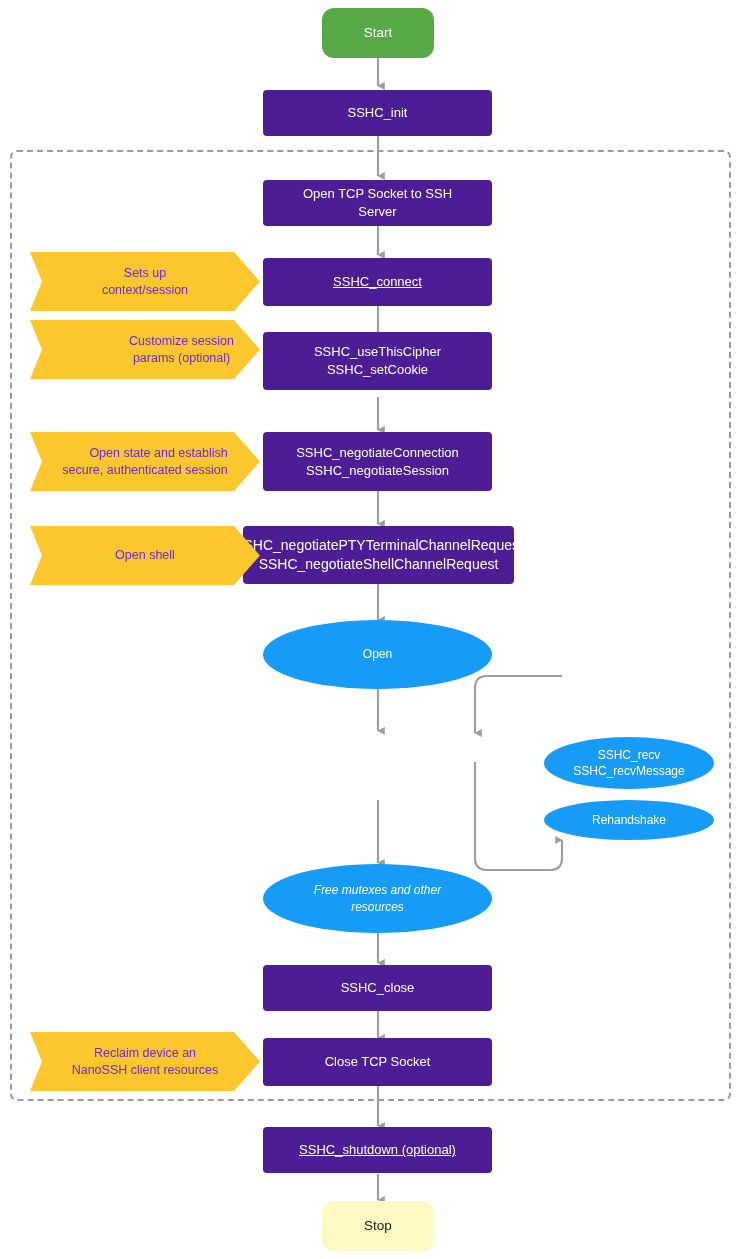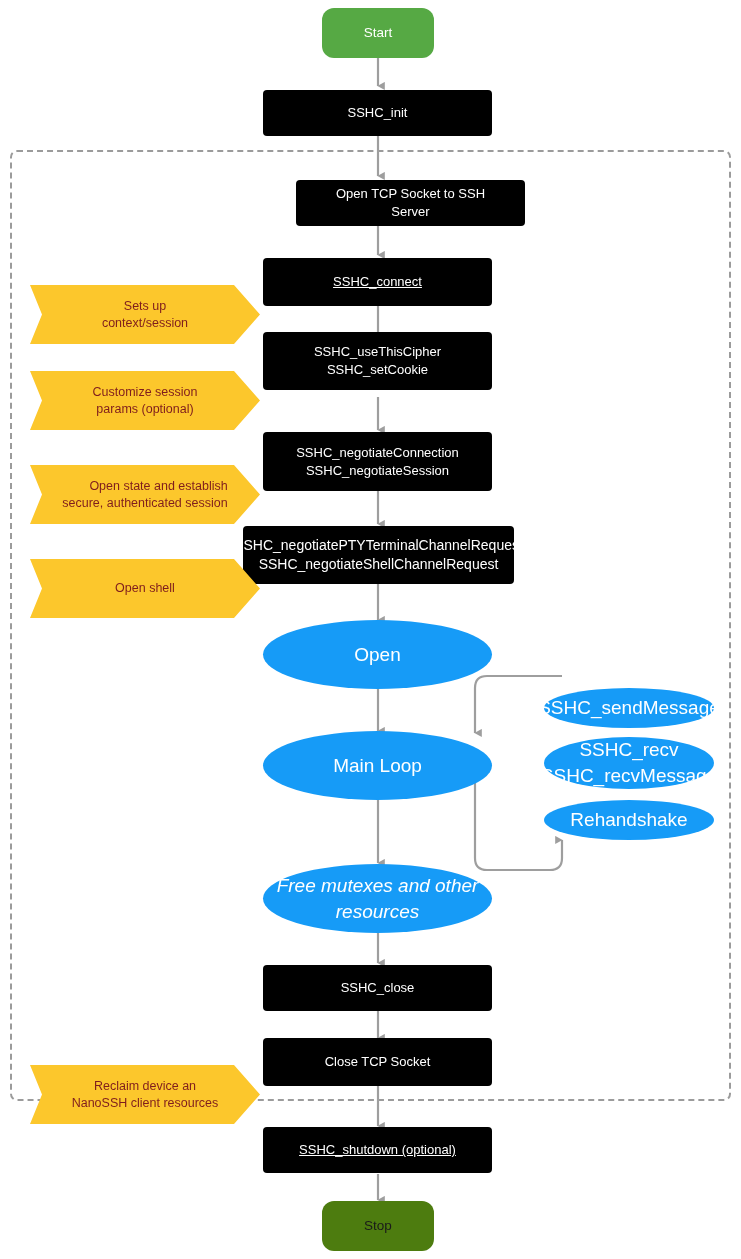--- a/index.html
+++ b/index.html
@@ -28,49 +28,48 @@
     text-align: center;
     box-sizing: border-box;
     line-height: 1.35;
   }
   
   .terminator {
     border-radius: 12px;
     font-size: 13.5px;
   }
   .term-start { background: #56A944; color: #ffffff; }
-  .term-stop  { background: #4d7c0f; color: #1a1a1a; }
+  .term-stop  { background: #fef9c3; color: #1a1a1a; }
 
   
   .process {
-    background: #000000;
+    background: #4c1d95;
     color: #ffffff;
     border-radius: 4px;
     font-size: 13px;
     padding: 2px 20px;
   }
 
   
   .ellipse {
     background: #169BF7;
     color: #ffffff;
     border-radius: 50%;
-    font-size: 19px;
+    font-size: 12px;
     padding: 0 10px;
   }
 
   
   .callout {
     background: #FCC72C;
-    color: #7f1d1d;
+    color: #6d28d9;
     font-size: 12.5px;
     padding-left: 26px;
     padding-right: 26px;
     clip-path: polygon(0% 0%, calc(100% - 26px) 0%, 100% 50%, calc(100% - 26px) 100%, 0% 100%, 12px 50%);
-    margin-top: 33px;
   }
 
   
   .group-frame {
     position: absolute;
     border: 2px dashed #9b9b9b;
     border-radius: 7px;
     box-sizing: border-box;
     pointer-events: none;
   }
@@ -135,21 +134,21 @@
   </svg>
 
   <div class="node terminator term-start" style="left:322px; top:8px; width:112px; height:50px;">
     <span class="line-txt">Start</span>
   </div>
 
   <div class="node process" style="left:263px; top:90px; width:229px; height:46px;">
     <span class="line-txt">SSHC_init</span>
   </div>
 
-  <div class="node process" style="left:263px; top:180px; width:229px; height:46px;margin-left:33px;">
+  <div class="node process" style="left:263px; top:180px; width:229px; height:46px;">
     <span class="line-txt">Open TCP Socket to SSH Server</span>
   </div>
 
   <div class="node process" style="left:263px; top:258px; width:229px; height:48px;text-decoration:underline;">
     <span class="line-txt">SSHC_connect</span>
   </div>
 
   <div class="node process" style="left:263px; top:332px; width:229px; height:58px;">
     <span class="line-txt">SSHC_useThisCipher
 SSHC_setCookie</span>
@@ -162,23 +161,20 @@
 
   <div class="node process" style="left:243px; top:526px; width:271px; height:58px; font-size:14px;">
     <span class="line-txt">SSHC_negotiatePTYTerminalChannelRequest
 SSHC_negotiateShellChannelRequest</span>
   </div>
 
   <div class="node ellipse" style="left:263px; top:620px; width:229px; height:69px;">
     <span class="line-txt">Open</span>
   </div>
 
-  <div class="node ellipse" style="left:263px; top:731px; width:229px; height:69px;">
-    <span class="line-txt">Main Loop</span>
-  </div>
 
   <div class="node ellipse" style="left:263px; top:864px; width:229px; height:69px;font-style:italic;">
     <span class="line-txt">Free mutexes and other
 resources</span>
   </div>
 
   <div class="node process" style="left:263px; top:965px; width:229px; height:46px;">
     <span class="line-txt">SSHC_close</span>
   </div>
 
@@ -187,39 +183,36 @@
   </div>
 
   <div class="node process" style="left:263px; top:1127px; width:229px; height:46px;text-decoration:underline;">
     <span class="line-txt">SSHC_shutdown (optional)</span>
   </div>
 
   <div class="node terminator term-stop" style="left:322px; top:1201px; width:112px; height:50px;">
     <span class="line-txt">Stop</span>
   </div>
 
-  <div class="node ellipse" style="left:544px; top:688px; width:170px; height:40px;">
-    <span class="line-txt">SSHC_sendMessage</span>
-  </div>
 
   <div class="node ellipse" style="left:544px; top:737px; width:170px; height:52px;">
     <span class="line-txt">SSHC_recv
 SSHC_recvMessage</span>
   </div>
 
   <div class="node ellipse" style="left:544px; top:800px; width:170px; height:40px;">
     <span class="line-txt">Rehandshake</span>
   </div>
 
   <div class="node callout" style="left:30px; top:252px; width:230px; height:59px;">
     <span class="line-txt">Sets up
 context/session</span>
   </div>
 
-  <div class="node callout" style="left:30px; top:338px; width:230px; height:59px;">
+  <div class="node callout" style="left:30px; top:320px; width:230px; height:59px;justify-content:flex-end;">
     <span class="line-txt">Customize session
 params (optional)</span>
   </div>
 
   <div class="node callout" style="left:30px; top:432px; width:230px; height:59px;text-align:right;">
     <span class="line-txt">Open state and establish
 secure, authenticated session</span>
   </div>
 
   <div class="node callout" style="left:30px; top:1032px; width:230px; height:59px;">

